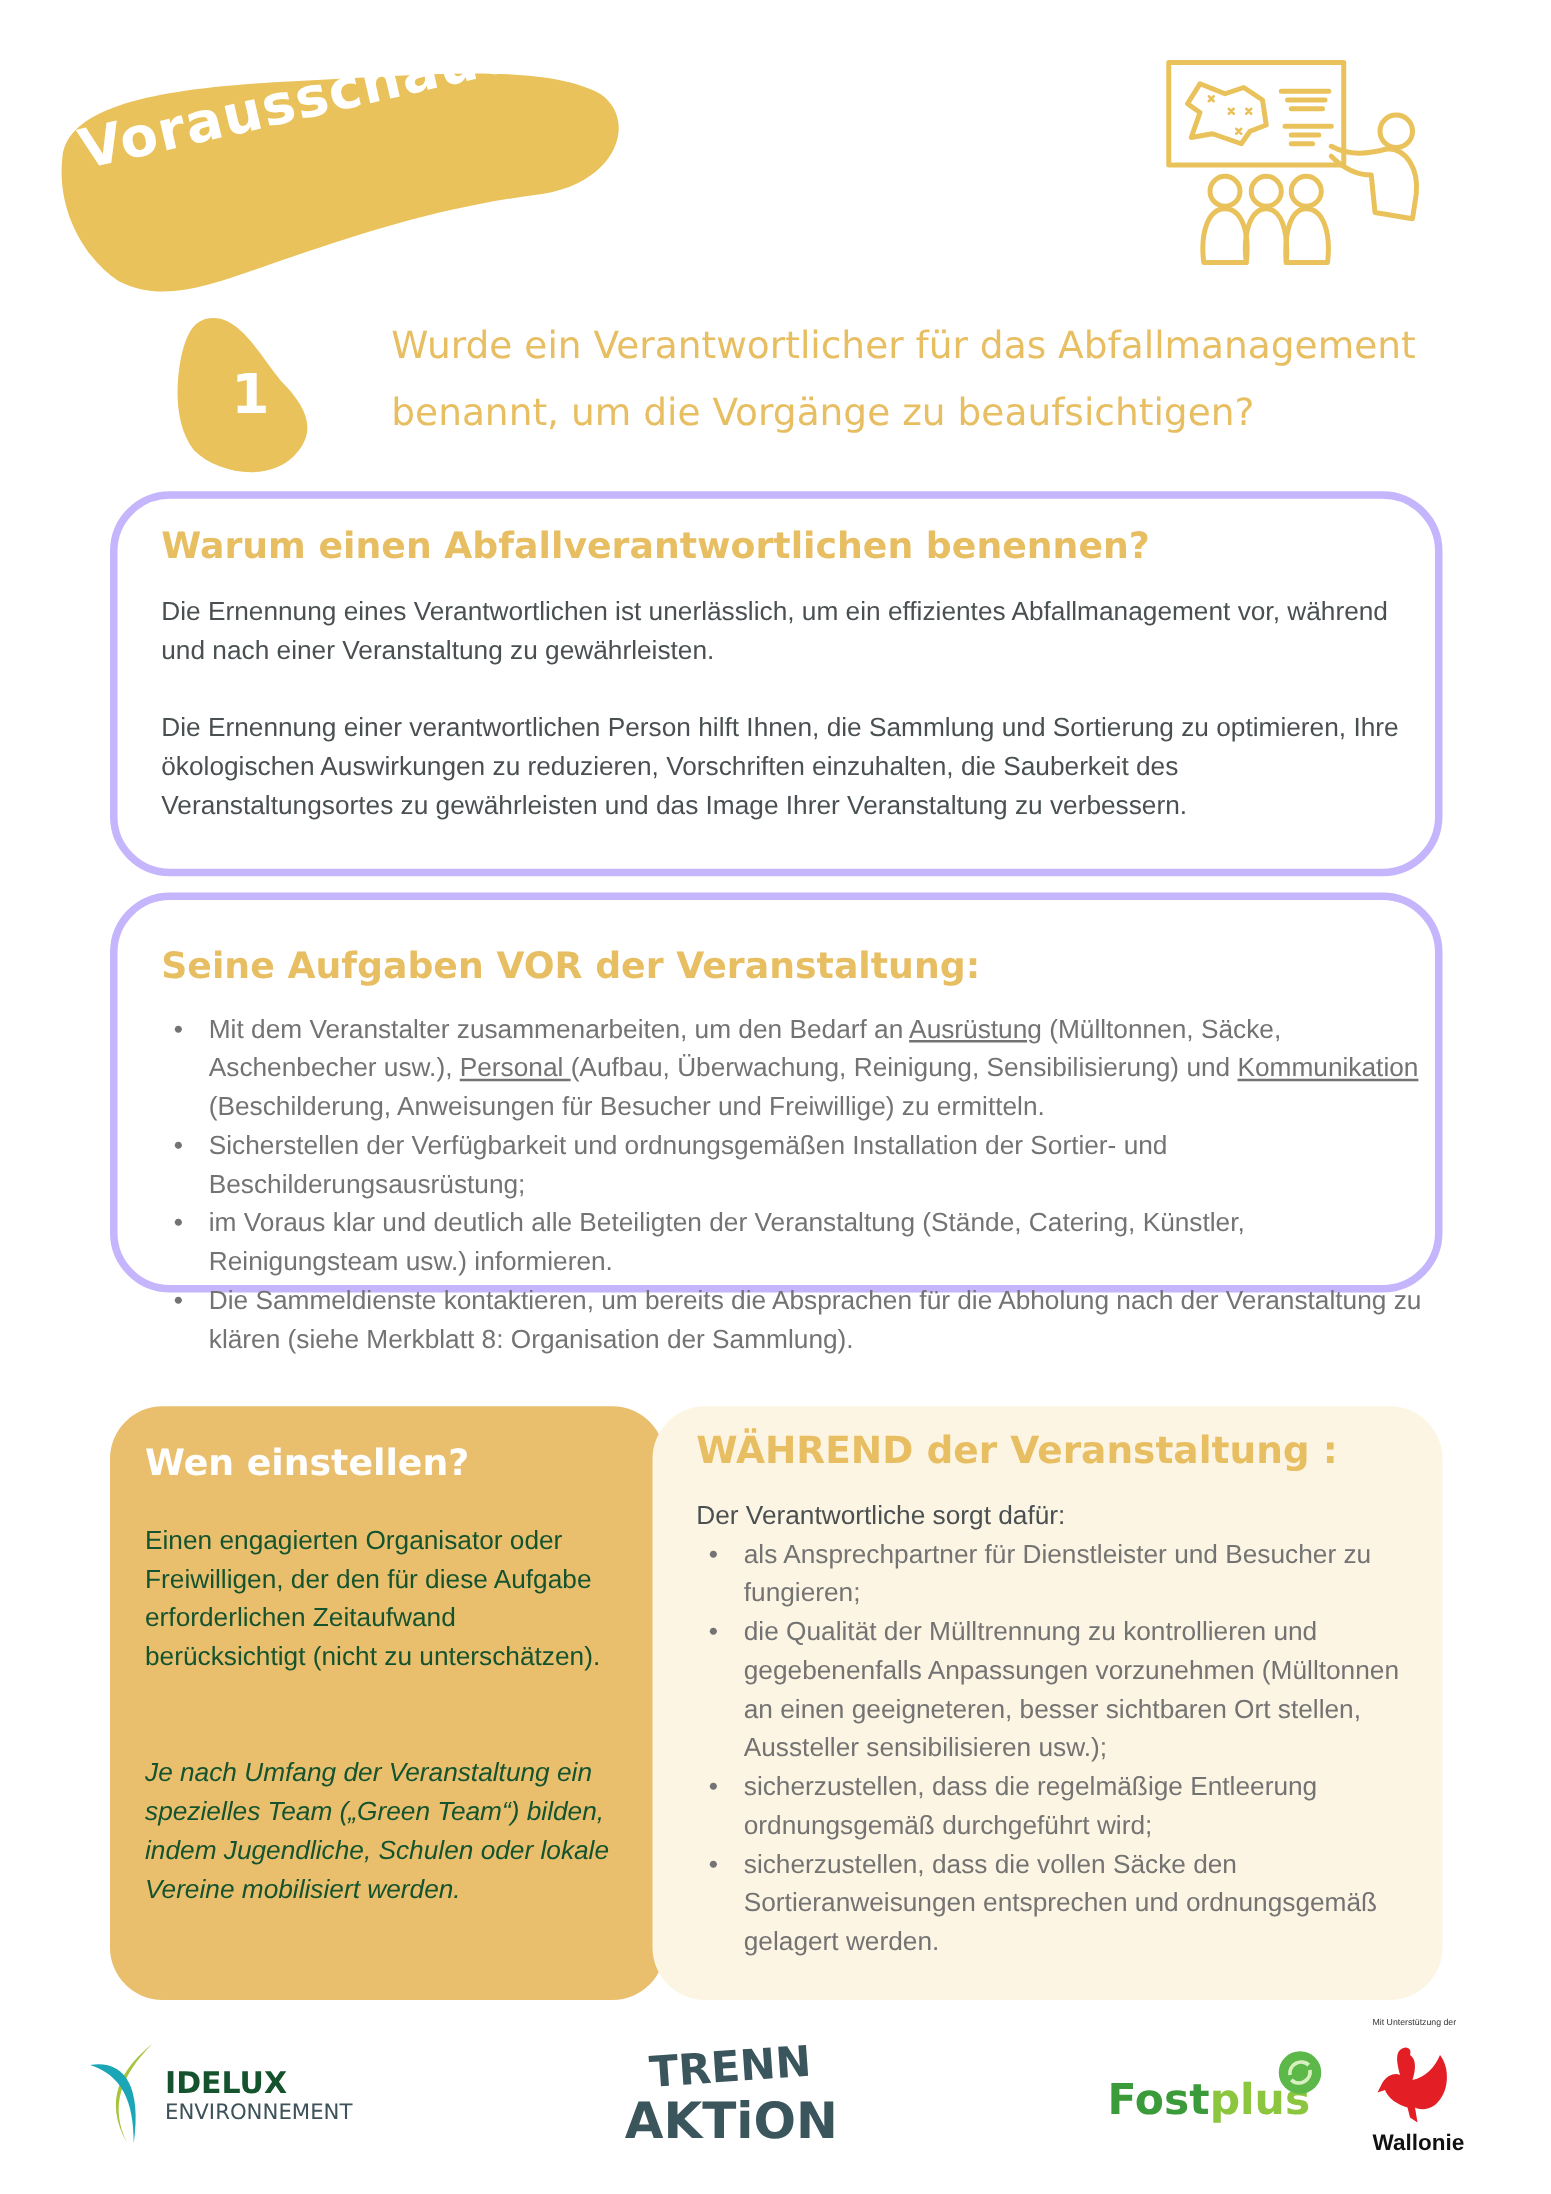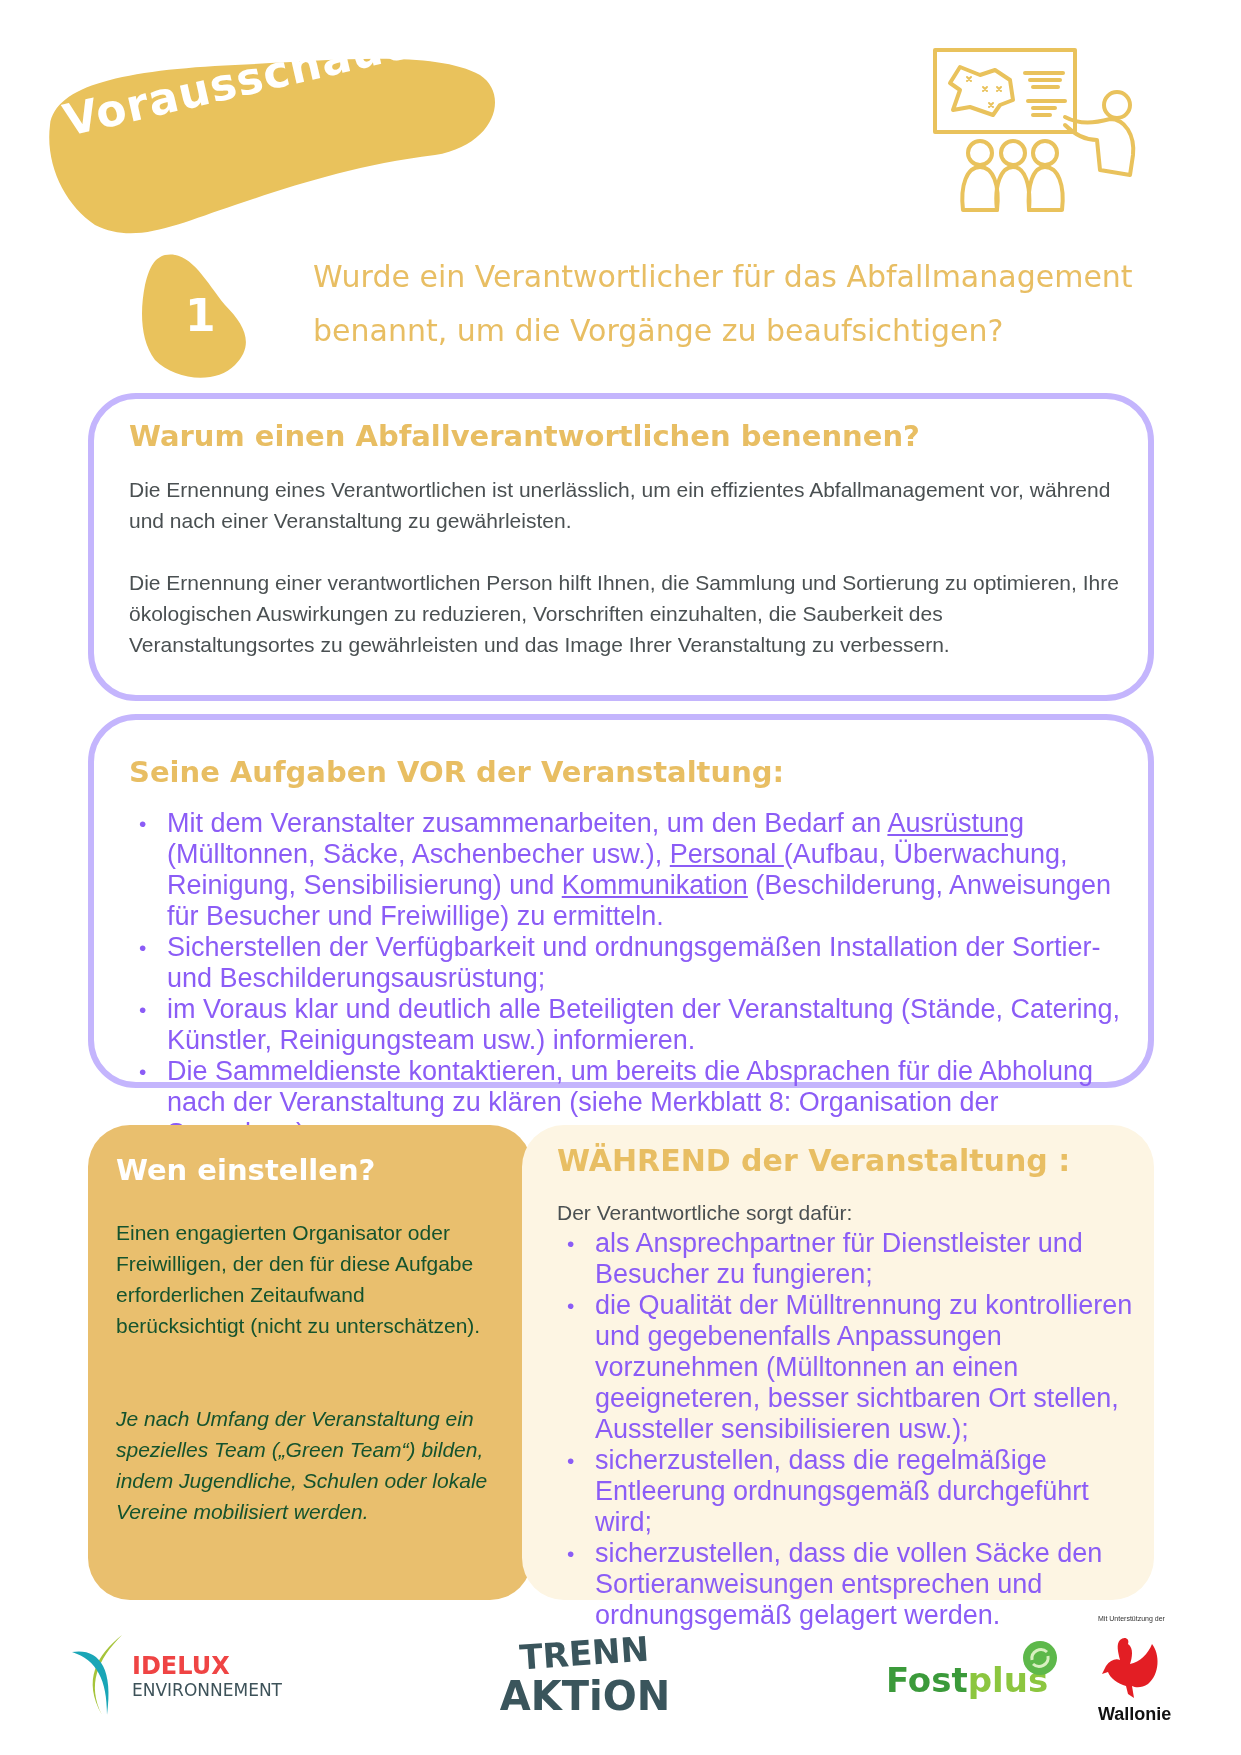--- a/index.html
+++ b/index.html
@@ -22,33 +22,33 @@
     .question {
       position: absolute; left: 313px; top: 250px; width: 850px;
       font-family: "DejaVu Sans", sans-serif; font-weight: normal; font-size: 30px; line-height: 54px;
       color: #e8be63;
     }
 
     .box-outline {
       position: absolute; border: 6px solid #c4b5fd; border-radius: 48px; background: #fff;
     }
     .box1 { left: 88px; top: 393px; width: 1066px; height: 308px; }
-    .box2 { left: 88px; top: 714px; width: 1066px; height: 374px; }
+    .box2 { left: 88px; top: 714px; width: 1066px; height: 320px; }
     .box-title {
       font-family: "DejaVu Sans", sans-serif; font-weight: bold; font-size: 29px; color: #e8be63;
       position: absolute; left: 35px;
     }
     .box1 .box-title { top: 20px; }
     .box2 .box-title { top: 35px; }
     .para { font-size: 21px; line-height: 31px; color: #4a5052; position: absolute; left: 35px; width: 1000px; }
     .box1 .p1 { top: 75px; }
     .box1 .p2 { top: 168px; }
 
     ul.bullets { list-style: none; position: absolute; left: 35px; top: 88px; width: 1010px; }
-    ul.bullets li { position: relative; padding-left: 38px; font-size: 27px; line-height: 31px; color: #8b5cf6; }
+    ul.bullets li { position: relative; padding-left: 38px; font-size: 21px; line-height: 31px; color: #737373; }
     ul.bullets li::before { content: "•"; position: absolute; left: 10px; top: 0; font-size: 21px; }
     .u { text-decoration: underline; }
 
     .box-solid {
       position: absolute; left: 88px; top: 1125px; width: 444px; height: 475px;
       background: #e9bf6e; border-radius: 42px;
     }
     .box-solid .box-title { color: #ffffff; top: 28px; left: 28px; font-size: 29px; }
     .box-solid .para { color: #14532d; left: 28px; width: 380px; font-size: 21px; line-height: 31px; }
     .box-solid .p1 { top: 92px; }
@@ -58,21 +58,21 @@
       position: absolute; left: 522px; top: 1125px; width: 632px; height: 475px;
       background: #fdf5e3; border-radius: 42px;
     }
     .box-cream .box-title { top: 18px; left: 35px; font-size: 30px; }
     .box-cream .intro { top: 72px; left: 35px; }
     .box-cream ul.bullets { left: 35px; top: 103px; width: 590px; }
     .box-cream ul.bullets li { padding-left: 38px; }
 
     .logo { position: absolute; }
     .logo-idelux { left: 72px; top: 1630px; width: 240px; height: 90px; }
-    .idelux-name { position: absolute; left: 60px; top: 22px; font-family: "DejaVu Sans", sans-serif; font-weight: bold; font-size: 24px; color: #ef4444; letter-spacing: 0px; text-align: center; }
+    .idelux-name { position: absolute; left: 60px; top: 22px; font-family: "DejaVu Sans", sans-serif; font-weight: bold; font-size: 24px; color: #14532d; letter-spacing: 0px; text-align: center; }
     .idelux-sub { position: absolute; left: 60px; top: 50px; font-family: "DejaVu Sans", sans-serif; font-size: 17px; color: #3d5259; }
     .logo-trenn { left: 500px; top: 1625px; width: 170px; height: 100px; }
     .logo-fost { left: 870px; top: 1640px; width: 190px; height: 80px; }
     .fost-text { position: absolute; left: 16px; top: 20px; font-family: "DejaVu Sans", sans-serif; font-weight: bold; font-size: 34px; }
     .fost-a { color: #3b9a3a; }
     .fost-b { color: #8cc63f; }
     .logo-wall { left: 1098px; top: 1612px; width: 80px; height: 110px; }
     .wall-sup { position: absolute; left: 0; top: 2px; font-size: 7px; color: #333; line-height: 9px; width: 80px; }
     .wall-name { position: absolute; left: 0; top: 92px; font-family: "Liberation Sans", sans-serif; font-weight: bold; font-size: 18px; color: #111; }
   </style>

